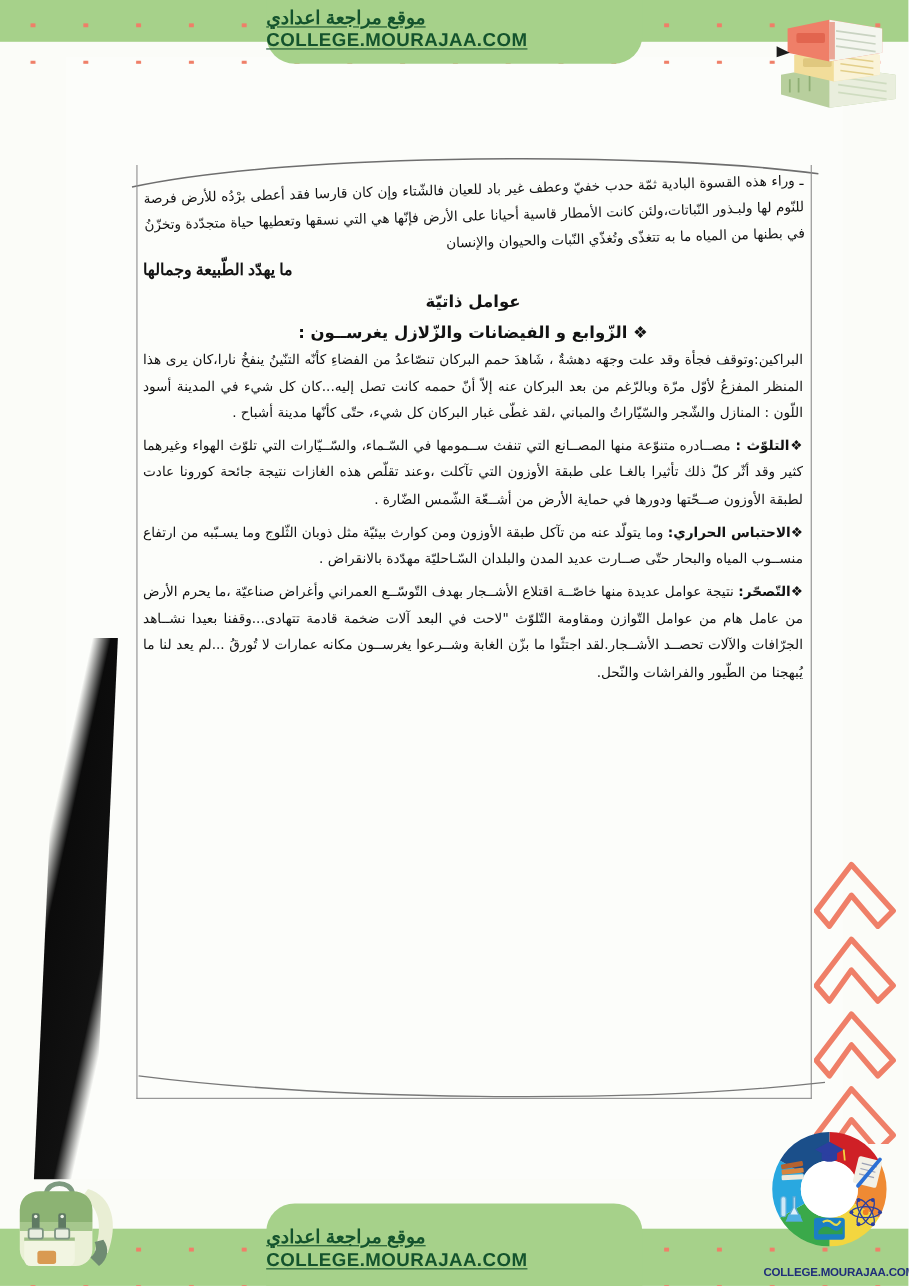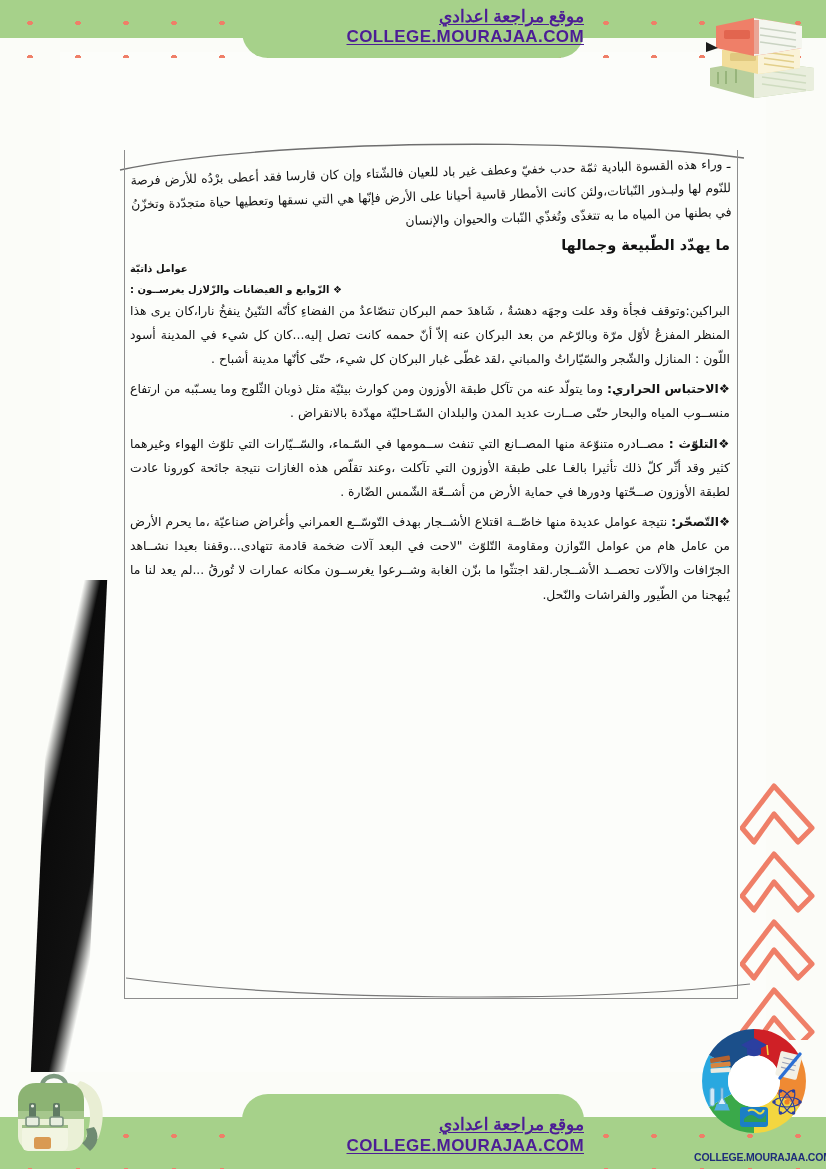--- a/index.html
+++ b/index.html
@@ -51,22 +51,22 @@
   .tab-bottom{
     position:absolute;z-index:6;
     left:242px;bottom:0;width:342px;height:75px;
     background:#a6d18a;
     border-top-left-radius:26px;
     border-top-right-radius:26px;
   }
 
   .brand{
     position:absolute;z-index:8;
-    width:342px;text-align:right;
-    color:#4c1d95;
+    width:342px;text-align:left;
+    color:#14532d;
     line-height:1.08;
   }
   .brand-top{left:242px;top:8px;}
   .brand-bottom{left:242px;bottom:14px;}
   .brand-ar{
     display:block;
     font-size:17px;font-weight:bold;
     direction:rtl;
     text-decoration:underline;
     text-underline-offset:2px;
@@ -146,25 +146,25 @@
   .para{
     font-size:12.4px;
     line-height:1.95;
     margin:0 0 6px 0;
     text-align:justify;
     text-align-last:right;
   }
   .para.tilt{transform:rotate(-1.6deg);transform-origin:right top;}
   .heading{
     font-size:14.5px;font-weight:bold;
-    text-align:right;margin:12px 0 10px 0;
+    text-align:left;margin:12px 0 10px 0;font-family:Liberation Serif, serif;
   }
   .subhead{
-    font-size:10px;font-weight:bold;
-    margin:10px 0 4px 0;text-align:left;
+    font-size:15px;font-weight:bold;
+    margin:10px 0 4px 0;text-align:center;
   }
   .b{font-weight:bold;}
   .pagenum{
     position:absolute;z-index:4;
     left:0;right:0;top:1044px;
     text-align:center;
     color:#9aa09a;font-size:11px;
     font-family:"Liberation Sans", sans-serif;
   }
 </style>
@@ -189,26 +189,26 @@
   <div class="content">
     <p class="para tilt">ـ وراء هذه القسوة البادية ثمّة حدب خفيّ وعطف غير باد للعيان فالشّتاء وإن كان قارسا  فقد أعطى برْدُه للأرض فرصة للنّوم لها ولبـذور النّباتات،ولئن كانت الأمطار قاسية أحيانا على الأرض فإنّها هي التي نسقها وتعطيها حياة متجدّدة وتخزّنُ في بطنها من المياه ما به تتغذّى وتُغذّي النّبات والحيوان والإنسان</p>
     <div class="heading">ما يهدّد الطّبيعة وجمالها</div>
 
     <div class="subhead tilt2">عوامل ذاتيّة</div>
     <div class="subhead">❖ الزّوابع و الفيضانات والزّلازل يغرســون :</div>
     <p class="para">البراكين:وتوقف فجأة وقد علت وجهَه دهشةٌ ، شَاهدَ حمم البركان تنصّاعدُ من الفضاءِ كأنّه التنّينُ ينفخُ نارا،كان يرى هذا المنظر المفزعُ لأوّل مرّة وبالرّغم من بعد البركان عنه إلاّ أنّ حممه كانت تصل إليه...كان كل شيء في المدينة أسود اللّون : المنازل والشّجر والسّيّاراتُ والمباني ،لقد غطّى غبار البركان كل شيء، حتّى كأنّها مدينة أشباح .</p>
 
 
     <p class="para">
+      <span class="b">❖التلوّث :</span>
+      <span>مصــادره متنوّعة منها المصــانع التي تنفث ســمومها في السّـماء، والسّــيّارات التي تلوّث الهواء وغيرهما كثير وقد أثّر كلّ ذلك تأثيرا بالغـا على طبقة الأوزون التي تآكلت ،وعند تقلّص هذه الغازات  نتيجة جائحة كورونا عادت لطبقة الأوزون صــحّتها ودورها في حماية الأرض من أشــعّة الشّمس الضّارة .</span>
+    </p>
+    <p class="para">
       <span class="b">❖الاحتباس الحراري:</span>
       <span>وما يتولّد عنه من تآكل  طبقة الأوزون ومن كوارث بيئيّة مثل ذوبان الثّلوج وما يسـبّبه من ارتفاع منســوب المياه والبحار حتّى صــارت عديد المدن والبلدان السّـاحليّة مهدّدة بالانقراض .</span>
-    </p>
-    <p class="para">
-      <span class="b">❖التلوّث :</span>
-      <span>مصــادره متنوّعة منها المصــانع التي تنفث ســمومها في السّـماء، والسّــيّارات التي تلوّث الهواء وغيرهما كثير وقد أثّر كلّ ذلك تأثيرا بالغـا على طبقة الأوزون التي تآكلت ،وعند تقلّص هذه الغازات  نتيجة جائحة كورونا عادت لطبقة الأوزون صــحّتها ودورها في حماية الأرض من أشــعّة الشّمس الضّارة .</span>
     </p>
     <p class="para">
       <span class="b">❖التّصحّر:</span>
       <span>نتيجة عوامل عديدة منها خاصّــة اقتلاع الأشــجار بهدف التّوسّــع العمراني وأغراض صناعيّة ،ما يحرم الأرض من عامل هام من عوامل التّوازن ومقاومة التّلوّث "لاحت في البعد آلات ضخمة قادمة تتهادى...وقفنا بعيدا نشــاهد الجرّافات والآلات تحصــد الأشــجار.لقد اجتثّوا ما بزّن الغابة وشــرعوا يغرســون مكانه عمارات لا تُورقُ ...لم يعد لنا ما يُبهجنا من الطّيور والفراشات والنّحل.</span>
     </p>
   </div>
 
 
   <svg class="chevrons" viewBox="0 0 86 270">
     <g fill="none" stroke="#ef7f68" stroke-width="5" stroke-linejoin="round" stroke-linecap="round">

